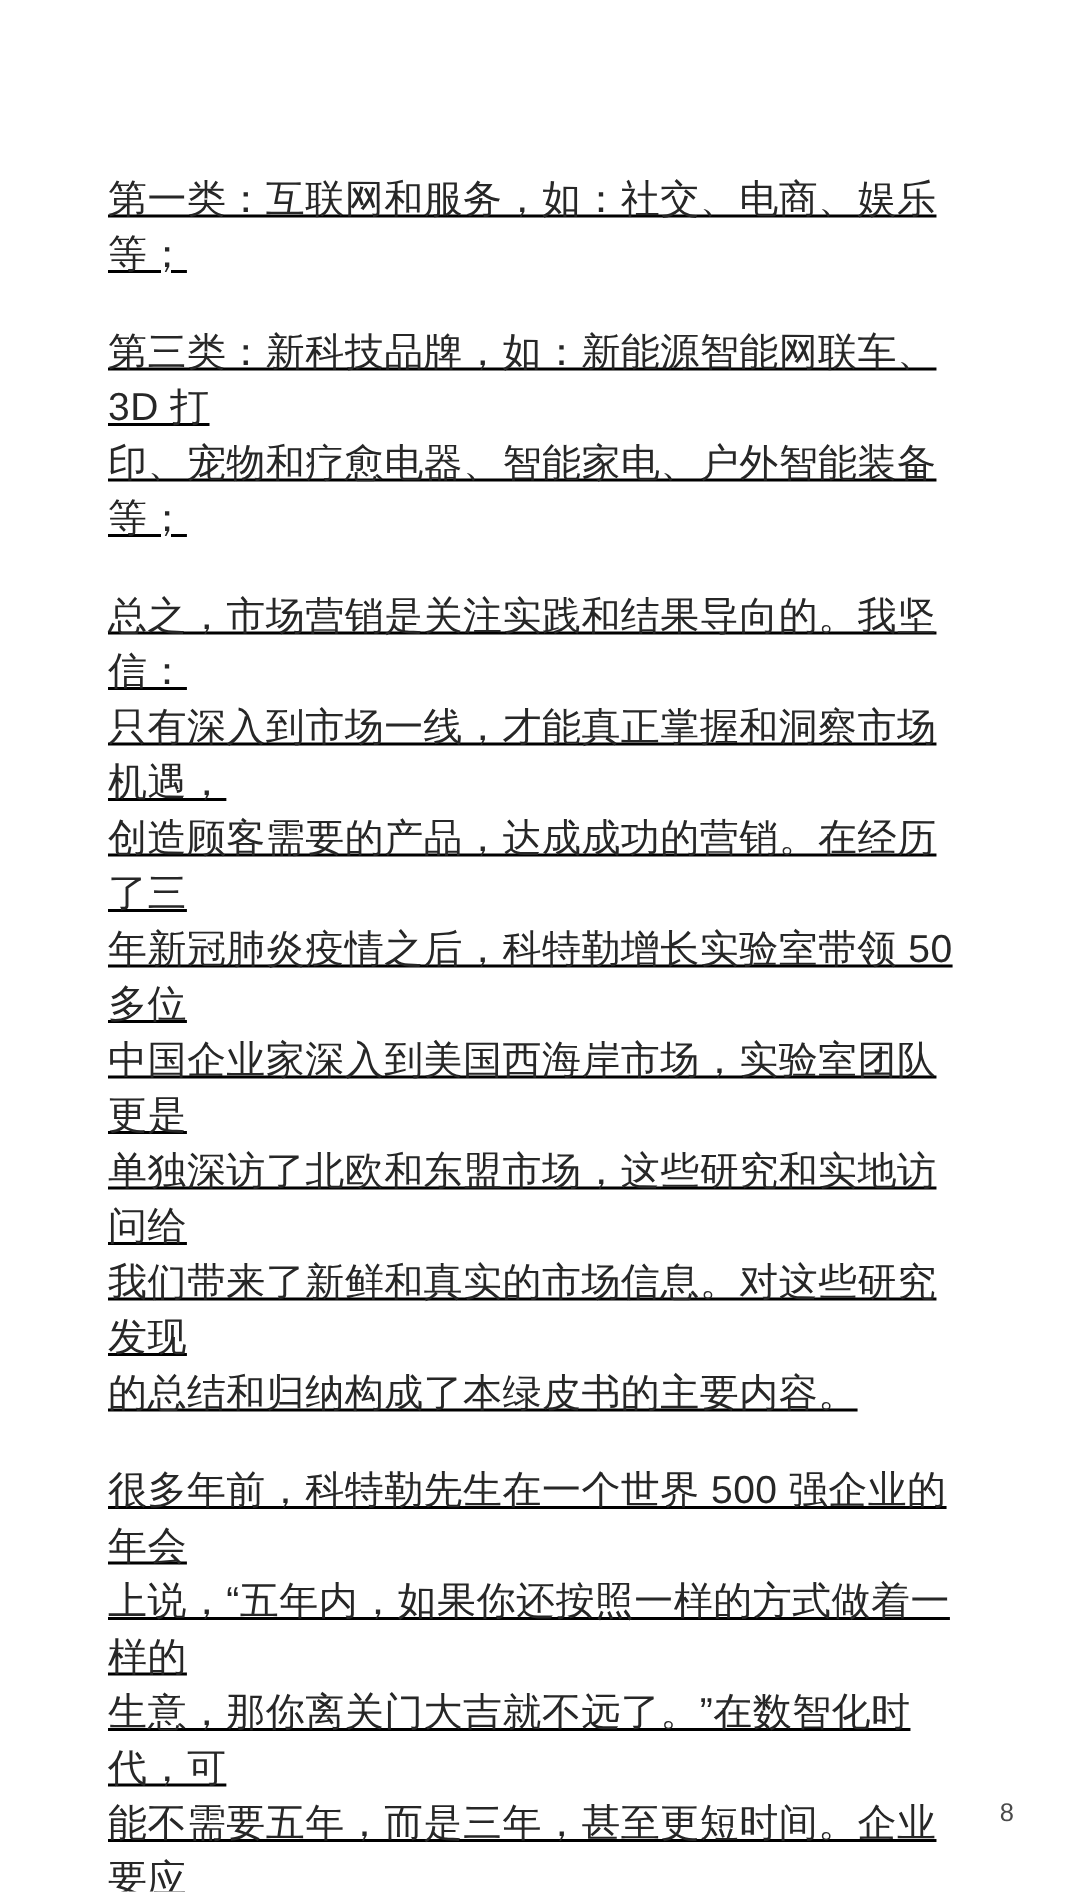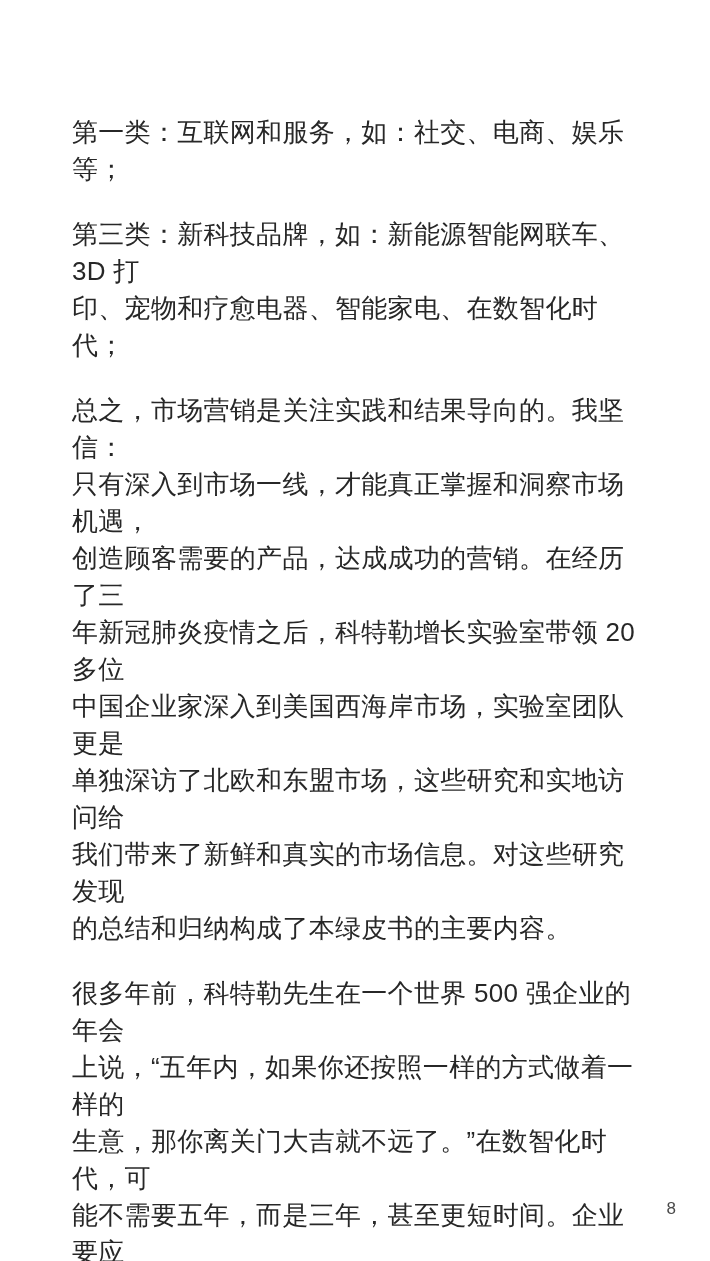--- a/index.html
+++ b/index.html
@@ -14,20 +14,21 @@
     font-family: "Liberation Sans", sans-serif;
     overflow: hidden;
   }
   .page {
     position: relative;
     width: 710px;
     height: 1261px;
     background: #ffffff;
     box-sizing: border-box;
     padding: 114px 66px 0 72px;
+    text-decoration: underline;
   }
   .para {
     margin: 0 0 28px 0;
     font-size: 26px;
     line-height: 37px;
     color: #272727;
     white-space: pre-line;
     letter-spacing: 0.3px;
     text-align: left;
     font-weight: 400;
@@ -40,25 +41,25 @@
     line-height: 22px;
     color: #4a4a4a;
   }
 </style>
 </head>
 <body>
 
 <div class="page">
   <p class="para">第一类：互联网和服务，如：社交、电商、娱乐等；</p>
   <p class="para">第三类：新科技品牌，如：新能源智能网联车、3D 打
-印、宠物和疗愈电器、智能家电、在数智化时代；</p>
+印、宠物和疗愈电器、智能家电、户外智能装备等；</p>
   <p class="para">总之，市场营销是关注实践和结果导向的。我坚信：
 只有深入到市场一线，才能真正掌握和洞察市场机遇，
 创造顾客需要的产品，达成成功的营销。在经历了三
-年新冠肺炎疫情之后，科特勒增长实验室带领 20 多位
+年新冠肺炎疫情之后，科特勒增长实验室带领 50 多位
 中国企业家深入到美国西海岸市场，实验室团队更是
 单独深访了北欧和东盟市场，这些研究和实地访问给
 我们带来了新鲜和真实的市场信息。对这些研究发现
 的总结和归纳构成了本绿皮书的主要内容。</p>
   <p class="para">很多年前，科特勒先生在一个世界 500 强企业的年会
 上说，“五年内，如果你还按照一样的方式做着一样的
 生意，那你离关门大吉就不远了。”在数智化时代，可
 能不需要五年，而是三年，甚至更短时间。企业要应
 对这种持续变化的不确定时代，唯一的选择就是不断
 学习、不断实践、不断反馈，最终不断自我更新，才

